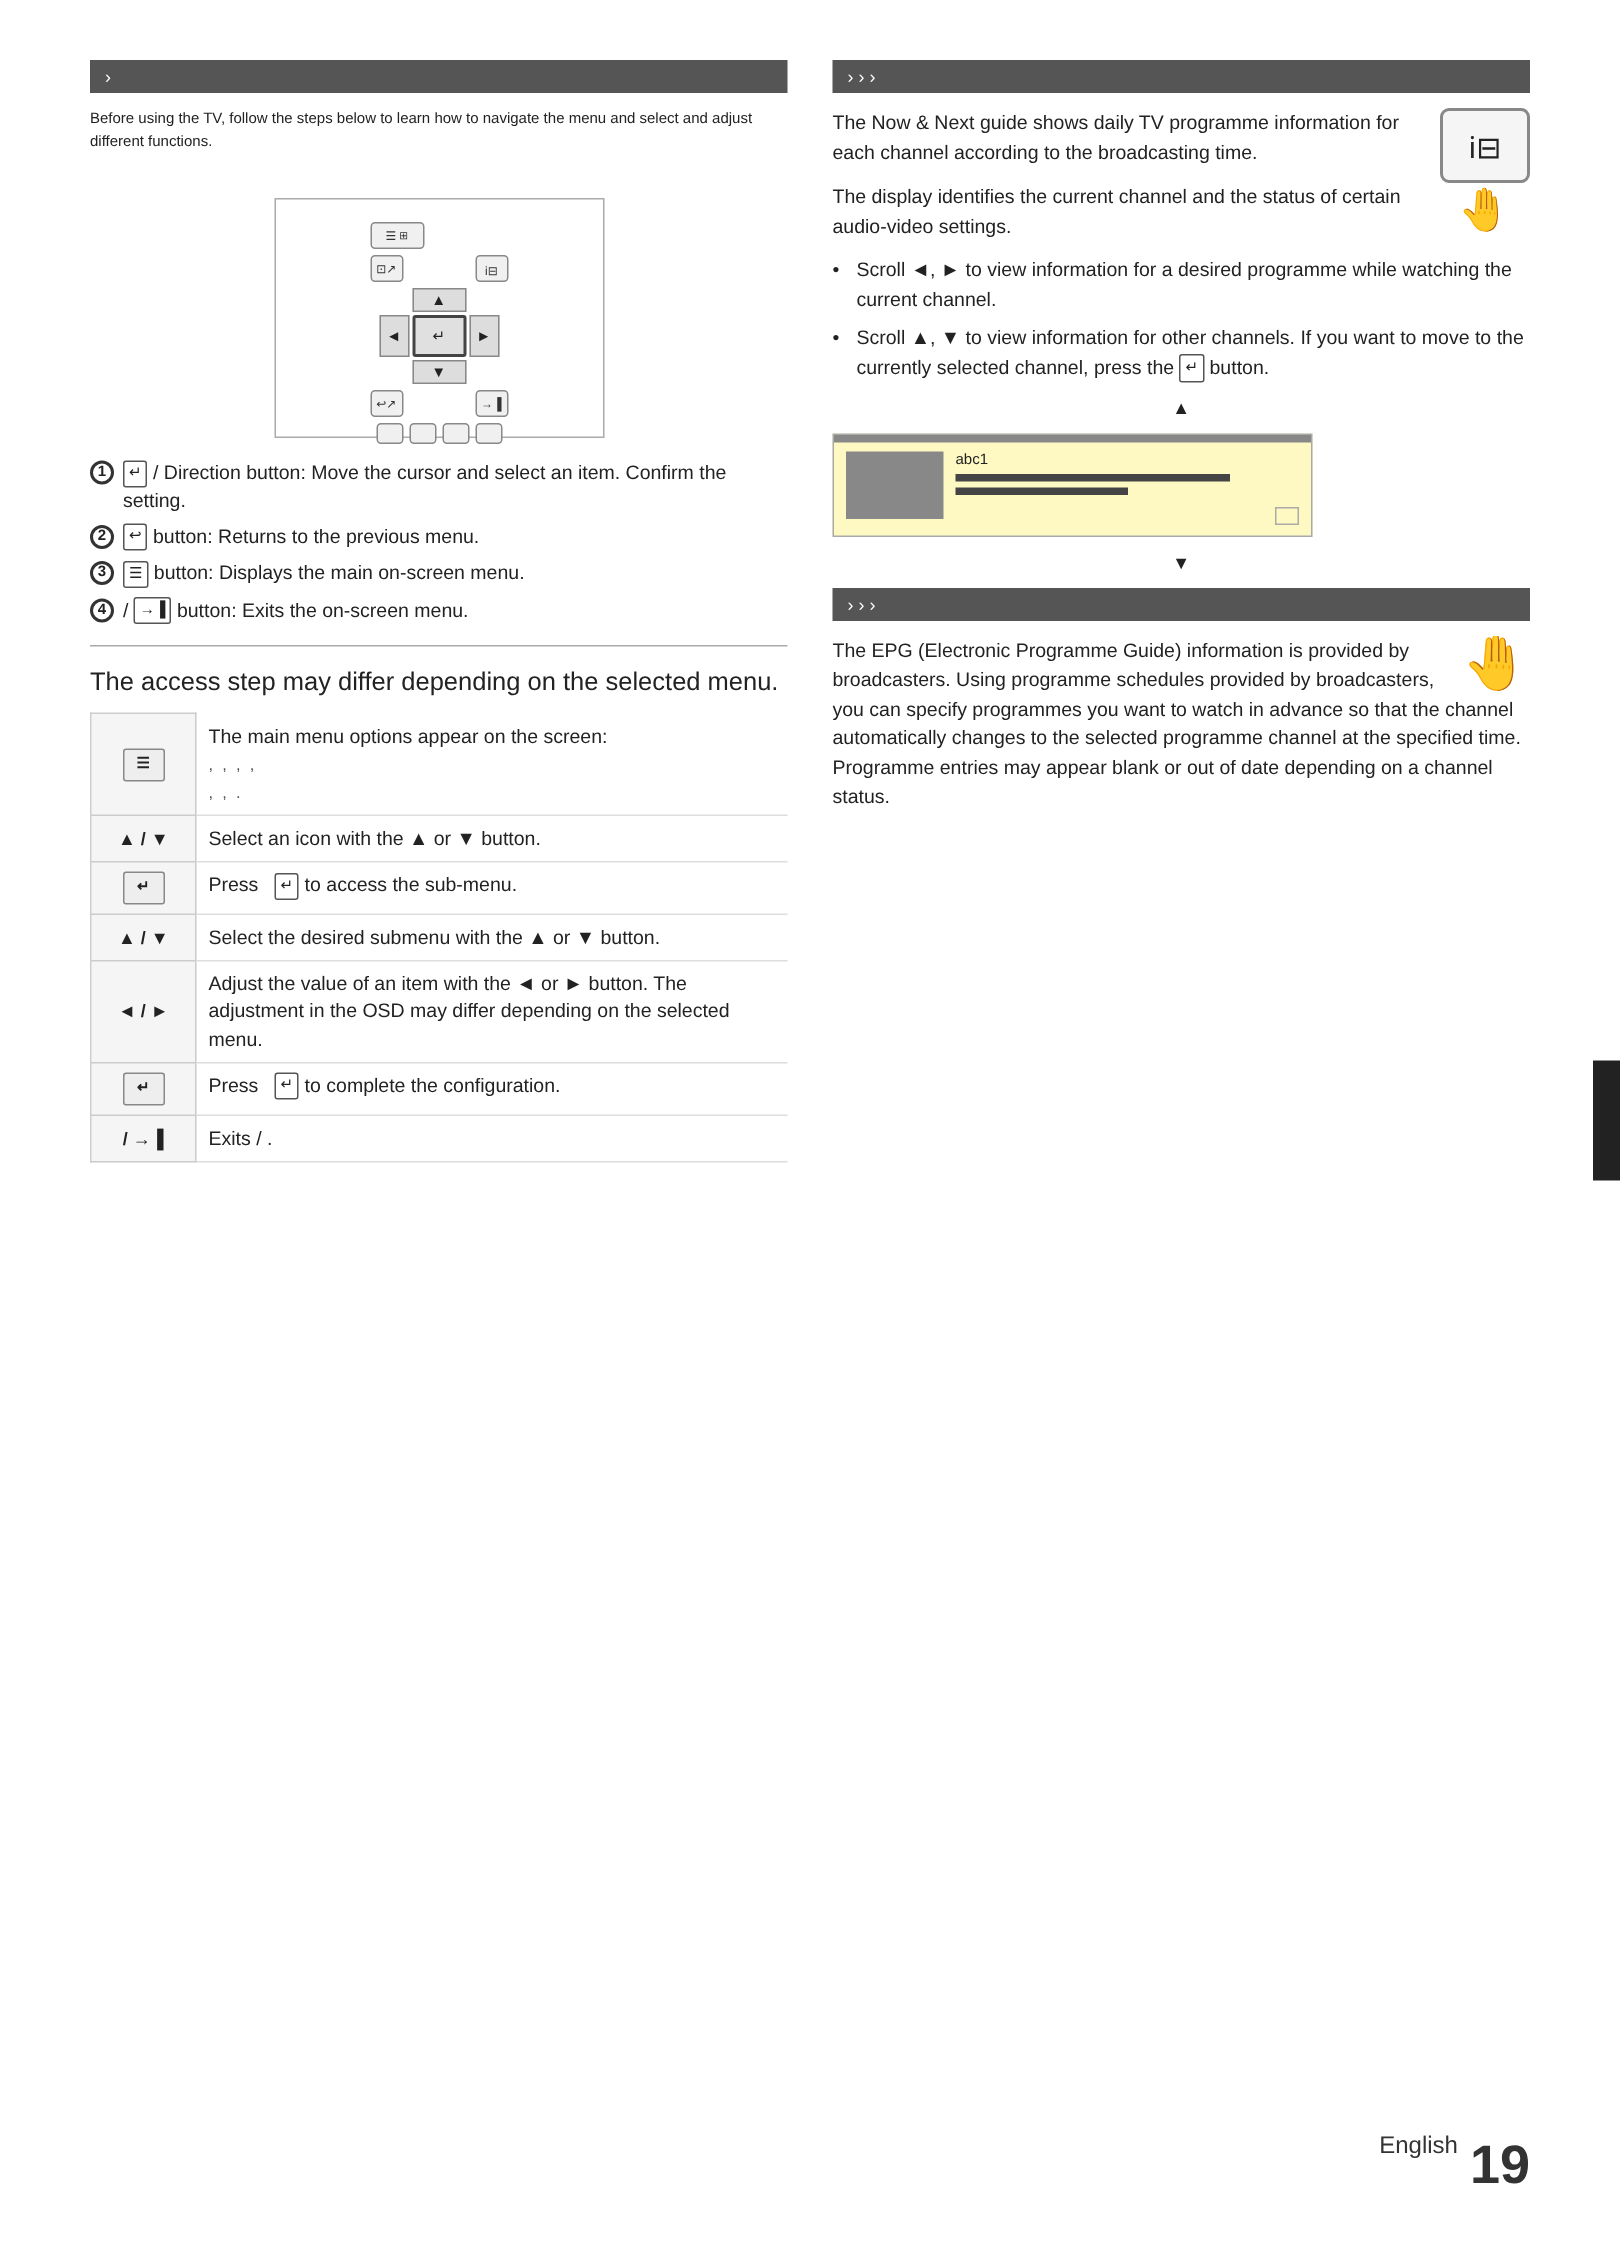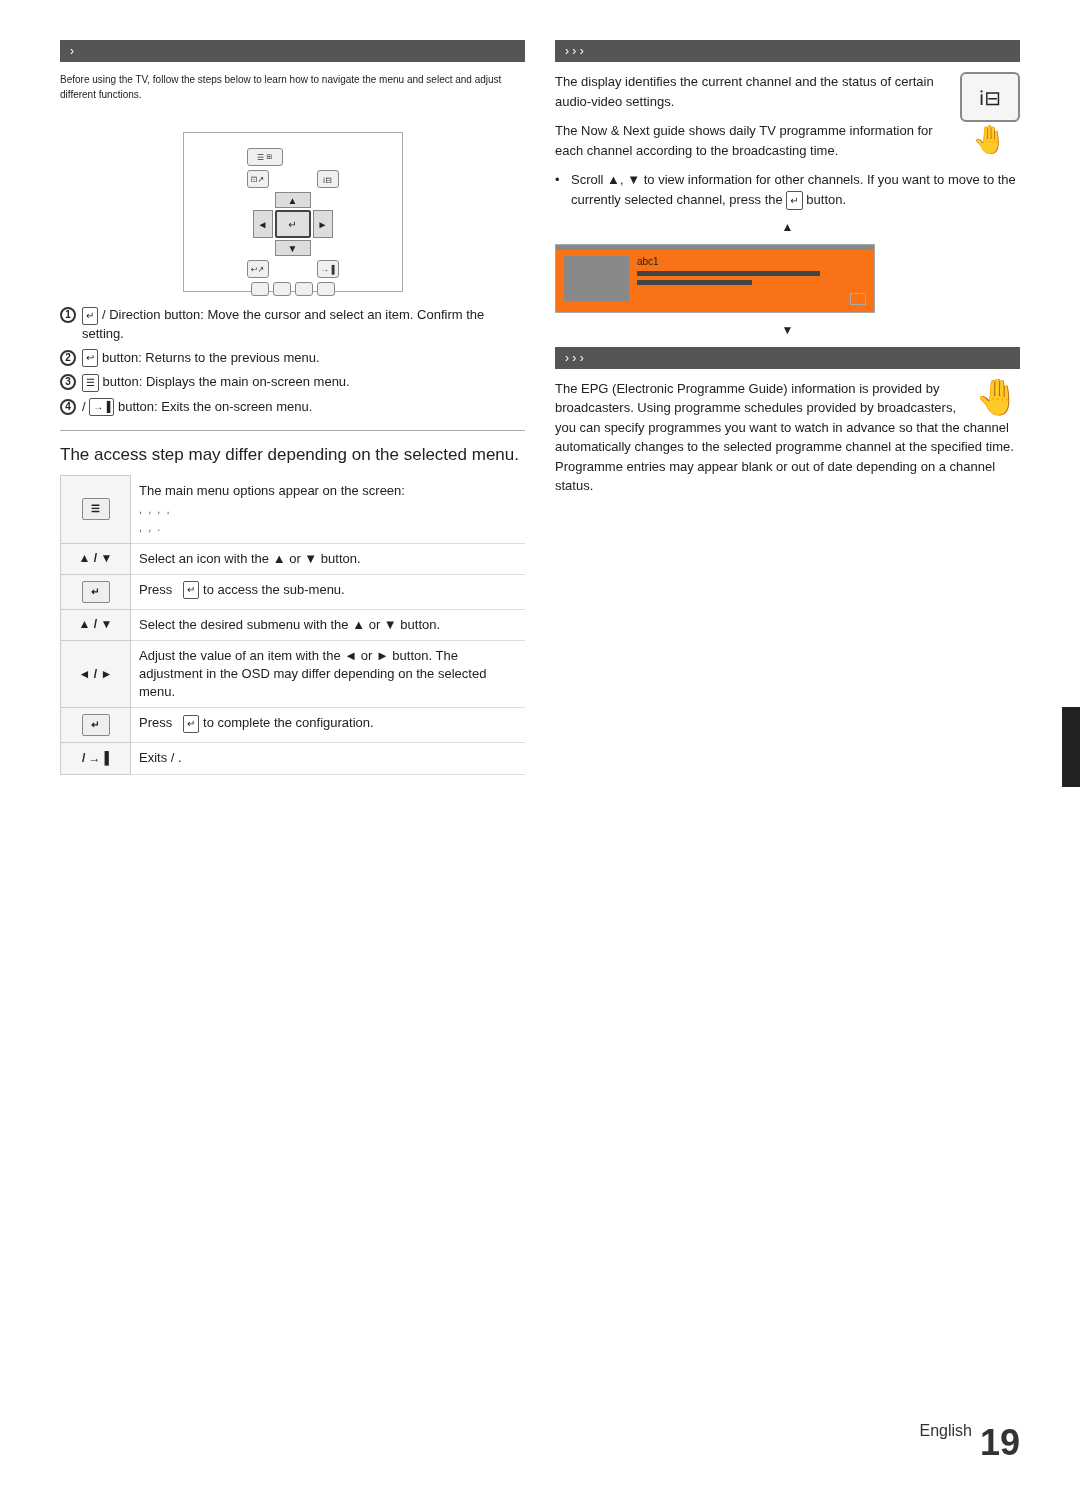--- a/index.html
+++ b/index.html
@@ -200,21 +200,21 @@
       left: 0;
     }
 
     
     .channel-display {
       border: 1px solid #aaa;
       width: 100%;
       max-width: 320px;
       margin: 10px 0;
       padding: 0;
-      background: #f97316;
+      background: #fef9c3;
       position: relative;
     }
     .small-box { 
       border: 1px solid #aaa; 
       width: 16px; height: 12px; 
       display: inline-block;
       vertical-align: middle;
     }
 
     
@@ -407,24 +407,25 @@
         <span>›   ›   ›</span>
       </div>
 
       <div style="float:right; margin-left:10px; margin-bottom:10px;">
         <div style="border:2px solid #888; border-radius:6px; width:60px; height:50px; display:flex; align-items:center; justify-content:center; background:#f5f5f5; margin-bottom:4px;">
           <span style="font-size:20px;">ℹ⊟</span>
         </div>
         <div style="font-size:28px; text-align:center; line-height:1;">🤚</div>
       </div>
 
+      <p class="right-text">The Now &amp; Next guide shows daily TV programme information for each channel according to the broadcasting time.</p>
       <p class="right-text">The display identifies the current channel and the status of certain audio-video settings.</p>
-      <p class="right-text">The Now &amp; Next guide shows daily TV programme information for each channel according to the broadcasting time.</p>
 
       <ul class="bullet-list">
+        <li>Scroll ◄, ► to view information for a desired programme while watching the current channel.</li>
         <li>Scroll ▲, ▼ to view information for other channels. If you want to move to the currently selected channel, press the <span class="icon-inline">↵</span> button.</li>
       </ul>
 
       <div style="clear:both;">
         <div class="up-arrow-top">▲</div>
         <div class="channel-display">
           <div style="background:#888; height:5px; width:100%;"></div>
           <div style="display:flex; padding:6px 8px; gap:8px; align-items:flex-start;">
             <div style="width:65px; height:45px; background:#888;"></div>
             <div style="flex:1;">

